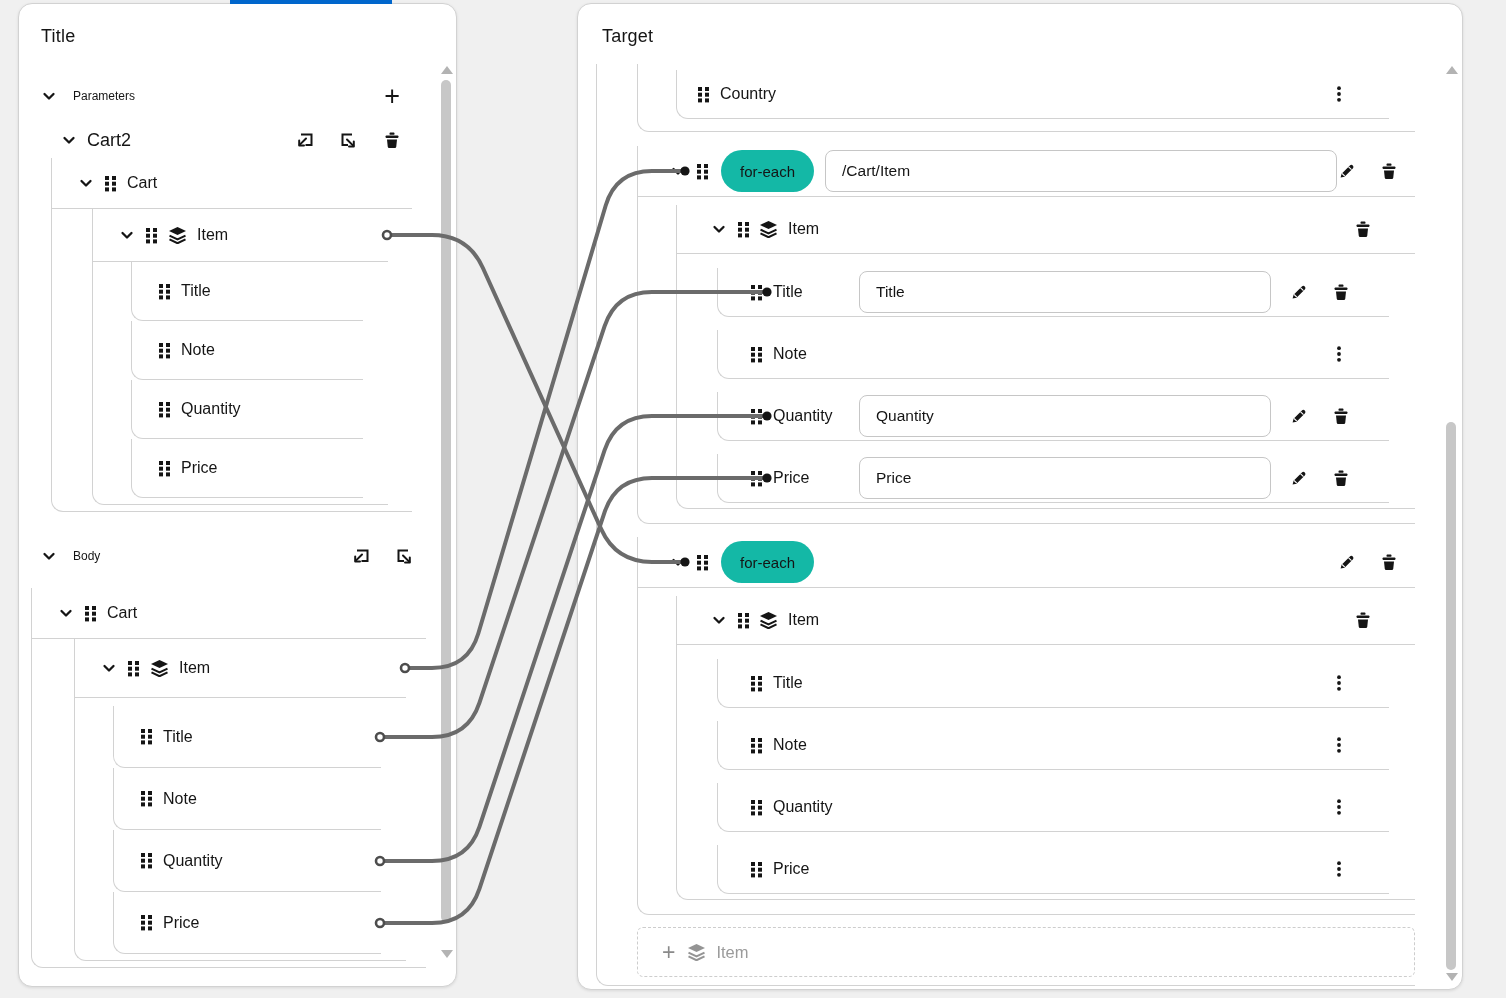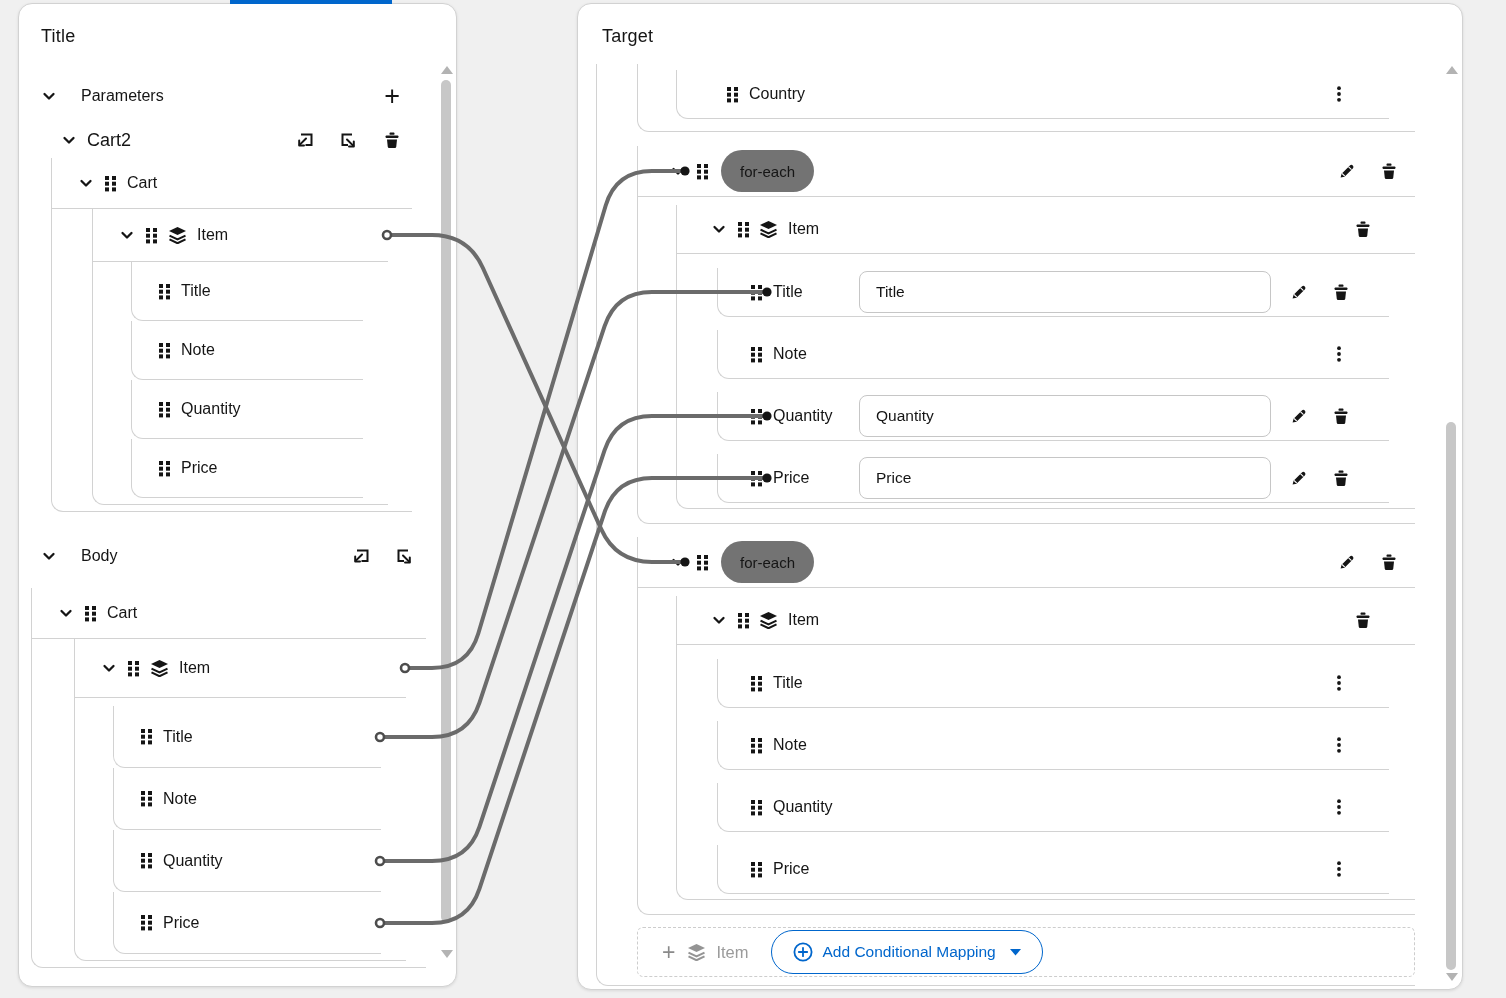--- a/index.html
+++ b/index.html
@@ -18,21 +18,21 @@
   .lbl{font-size:16px;color:#151515;white-space:nowrap}
   .icon{flex:none;display:inline-flex;align-items:center;justify-content:center}
   .chev{width:16px;height:16px}
   .grip{width:13px;height:17px}
   .layers{width:19px;height:17px}
   .spacer{margin-left:auto}
 
   
   #src-tree{position:absolute;left:22px;right:30px;top:62px}
   .sec-row{display:flex;align-items:center;height:36px}
-  .sec-row .lbl{margin-left:24px;font-size:16px}
+  .sec-row .lbl{margin-left:16px;font-size:12px}
   .doc-row{display:flex;align-items:center;height:36px;margin-left:20px;margin-top:8px}
   .doc-row .lbl{margin-left:10px;font-size:18px}
   .doc-icons{margin-left:auto;display:flex;gap:26px;margin-right:26px}
   .s-node{margin-left:10px;margin-right:14px;padding-bottom:6px}
   .s-node2{margin-left:40px;margin-right:24px;padding-bottom:6px}
   .s-leafwrap{margin-left:38px;margin-right:25px}
   .s-hrow{height:50px;display:flex;align-items:center;padding-left:26px;gap:10px}
   .s-hrow2{height:52px;display:flex;align-items:center;padding-left:26px;gap:10px}
   .s-leaf{height:58px;display:flex;align-items:center;padding-left:26px;gap:10px}
   .body-kids{margin-left:-10px;margin-right:0;padding-bottom:6px}
@@ -45,26 +45,26 @@
   #t-root{position:absolute;left:18px;top:60px;width:818px;border-left:1px solid #d2d2d2;
     border-bottom:1px solid #d2d2d2;border-bottom-left-radius:12px;padding-bottom:8px}
   .t-cblock{margin-left:40px;padding-top:6px;padding-bottom:12px}
   .t-feblock{margin-left:40px;margin-top:14px;padding-bottom:14px}
   .t-ferow{height:50px;display:flex;align-items:center;padding-left:10px}
   .t-iblock{margin-left:38px;margin-top:8px;padding-bottom:5px}
   .t-irow{height:48px;display:flex;align-items:center;padding-left:10px}
   .t-leaves{margin-left:40px;margin-right:26px;padding-top:14px}
   .t-row{height:48px;display:flex;align-items:center;padding-left:12px;margin-bottom:13px}
   .t-row:last-child{margin-bottom:0}
-  .t-crow{height:48px;display:flex;align-items:center;padding-left:29px;margin-left:38px;margin-right:26px}
+  .t-crow{height:48px;display:flex;align-items:center;padding-left:0;margin-left:38px;margin-right:26px}
   .t-dot{width:14px;height:14px;flex:none}
   .t-row .grip,.t-crow .grip{margin-left:6px}
   .t-row .lbl,.t-crow .lbl{margin-left:10px}
   .t-label-fixed{width:76px}
-  .pill{background:#737373;border-radius:21px;height:42px;display:flex;align-items:center;
+  .pill{background:#14b8a6;border-radius:21px;height:42px;display:flex;align-items:center;
     padding:0 19px;font-size:15px;margin-left:12px;flex:none}
   .t-input{position:relative;height:40px;border:1px solid #c6c6c6;border-radius:8px;background:#fff;
     display:flex;align-items:center;padding:0 16px;font-size:15.5px;color:#151515}
   .fe-input{width:478px;margin-left:11px}
   .leaf-input{width:378px;margin-left:10px}
   .row-icons{margin-left:auto;display:flex;align-items:center;gap:26px;padding-right:40px}
   .fe-icons{margin-left:auto;display:flex;align-items:center;gap:26px;padding-right:18px}
   .kebab-slot{margin-left:auto;padding-right:48px;display:flex;align-items:center}
   .t-irow .row-icons{padding-right:44px}
   .ibeam{position:absolute;left:168px;top:8px;font-family:"DejaVu Serif",serif;font-size:19px;color:#3a3a3a}
@@ -409,20 +409,23 @@
             <svg width="16" height="16">
               <use href="#i-chev"></use>
             </svg>
           </span>
         <span class="icon grip" style="margin-left:10px">
             <svg width="13" height="17">
               <use href="#i-grip"></use>
             </svg>
           </span>
         <span class="pill">for-each</span>
+        <div class="t-input fe-input">
+          <span>/Cart/Item</span>
+        </div>
         <span class="fe-icons">
           <span class="icon">
               <svg width="16" height="16">
                 <use href="#i-pencil"></use>
               </svg>
             </span>
           <span class="icon">
               <svg width="16" height="17">
                 <use href="#i-trash"></use>
               </svg>
@@ -673,33 +676,20 @@
     </div>
 
     <div class="t-footer">
       <span class="ghost-plus">+</span>
       <span class="icon layers ghost" style="margin-left:12px;opacity:.45">
           <svg width="19" height="17">
             <use href="#i-layers"></use>
           </svg>
         </span>
       <span class="lbl">Item</span>
-      <div class="btn btn-cond">
-        <span class="icon">
-            <svg width="20" height="20">
-              <use href="#i-plus-circle-line"></use>
-            </svg>
-          </span>
-        <span>Add Conditional Mapping</span>
-        <span class="icon" style="margin-left:4px">
-            <svg width="11" height="7">
-              <use href="#i-caret-down"></use>
-            </svg>
-          </span>
-      </div>
     </div>
   </div>
 
   <div class="sbar" id="tgt-sbar">
     <div class="sb-up"></div>
     <div class="sb-thumb"></div>
     <div class="sb-down"></div>
   </div>
 </div>
 

